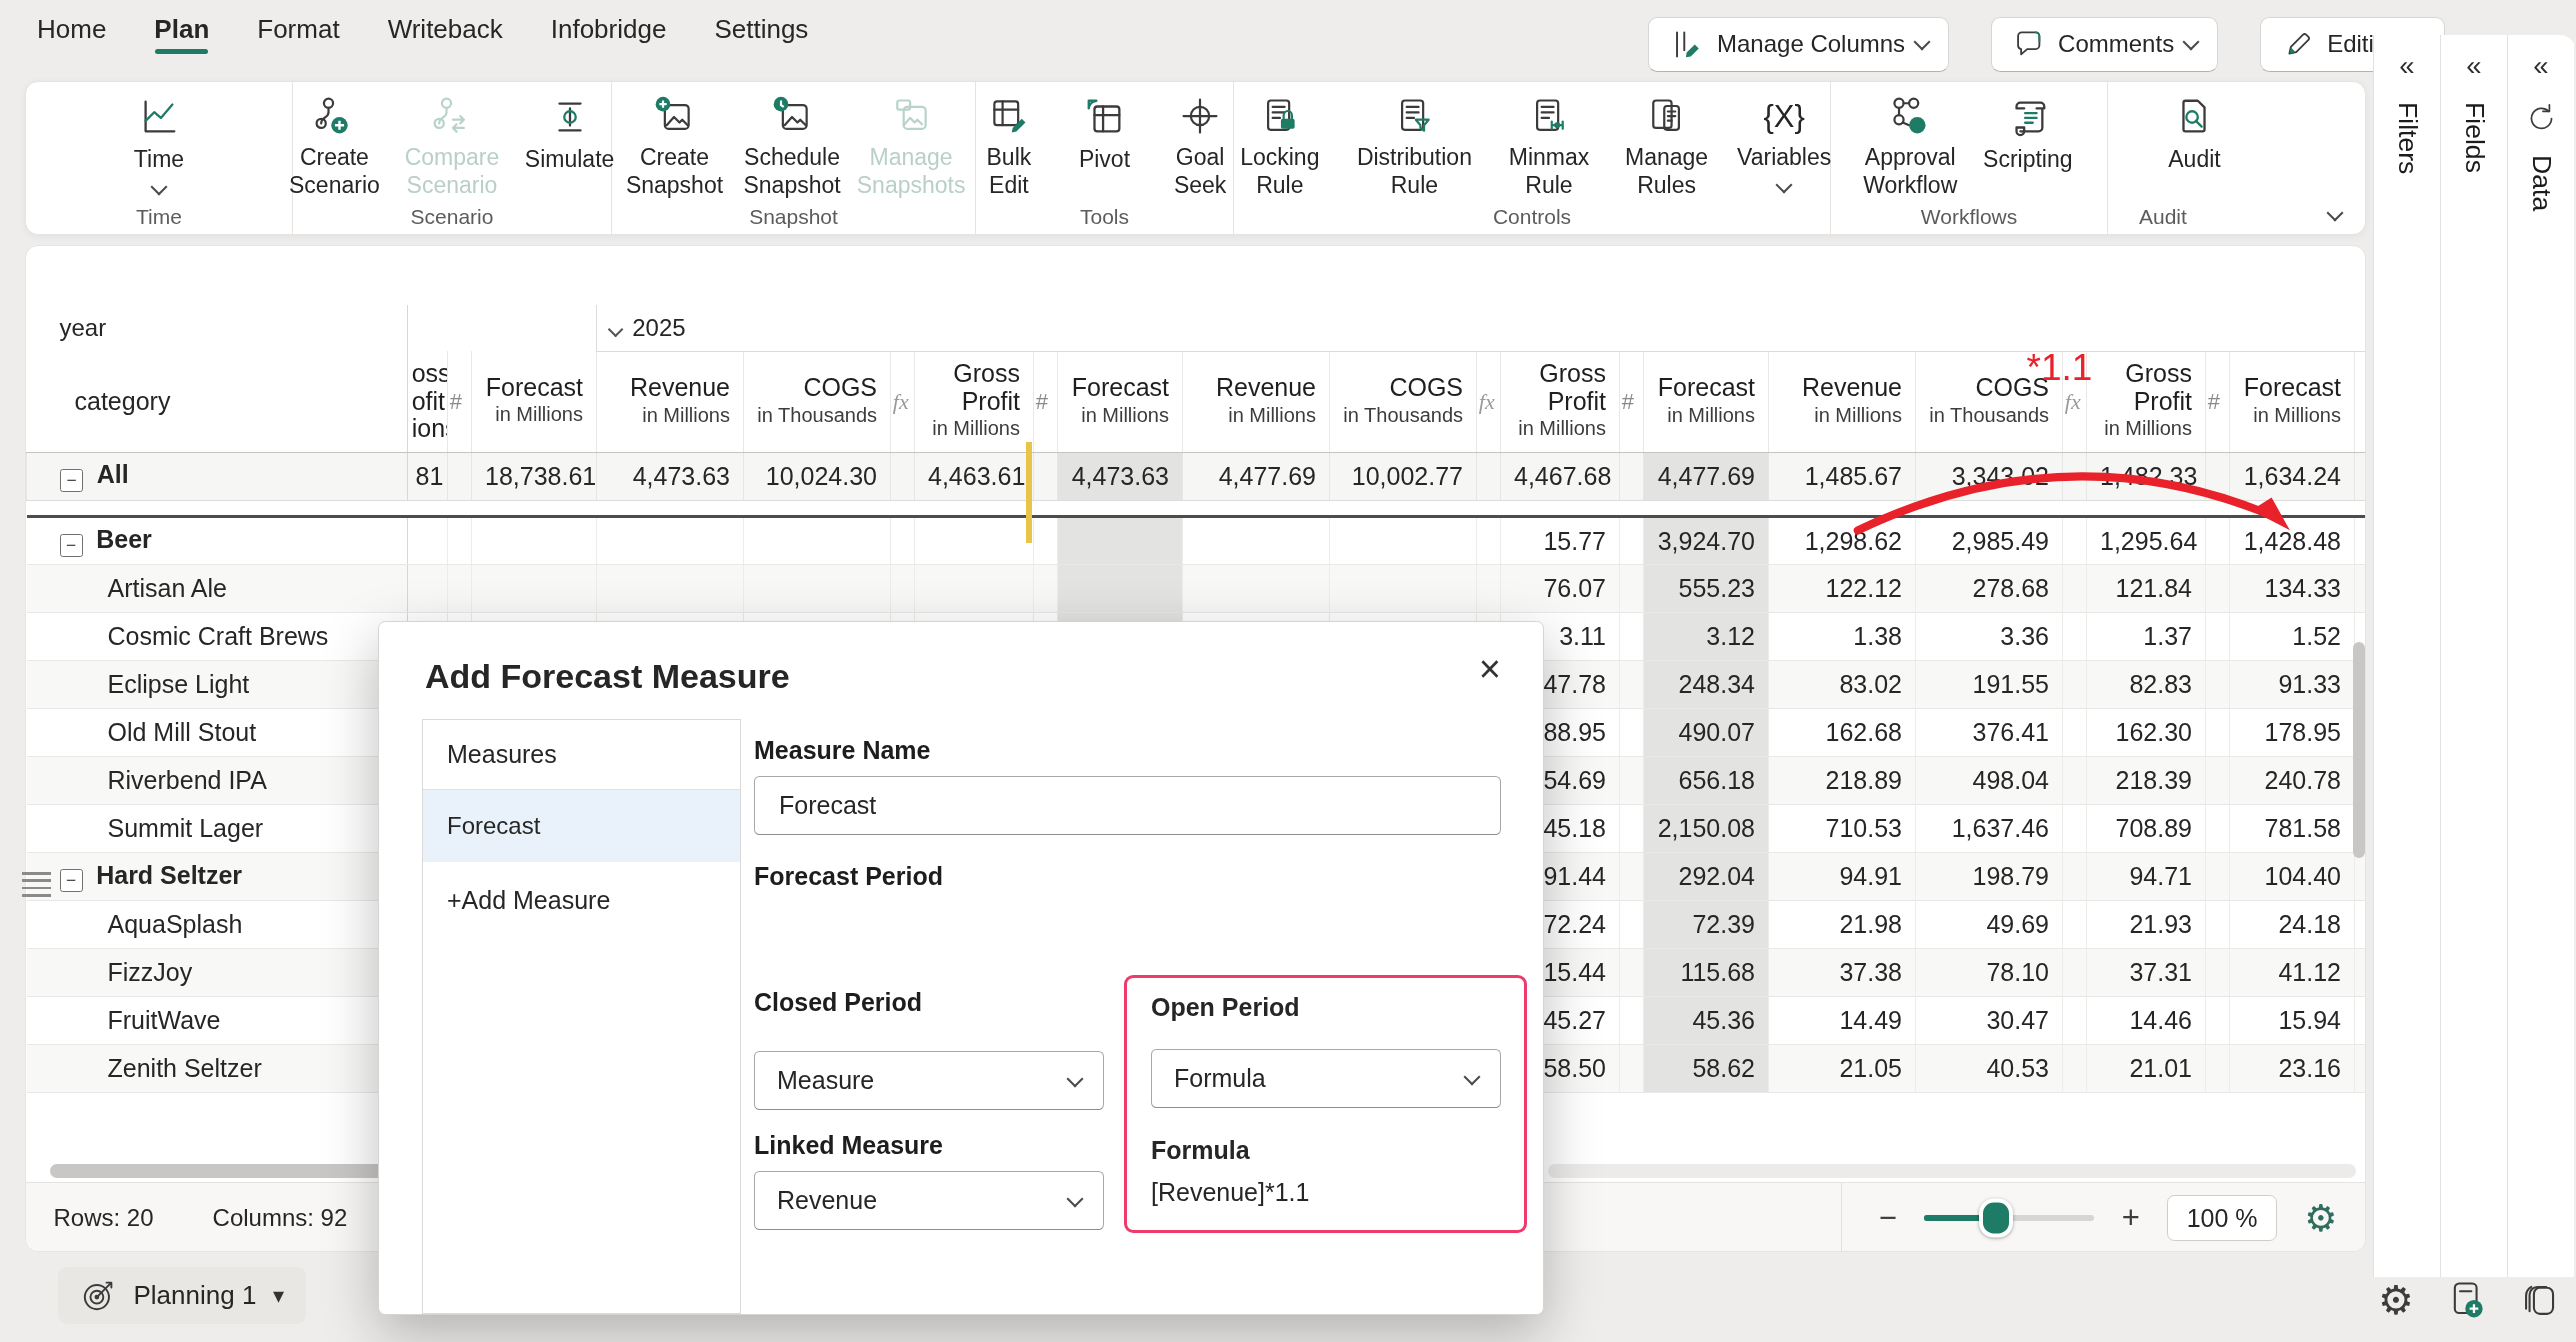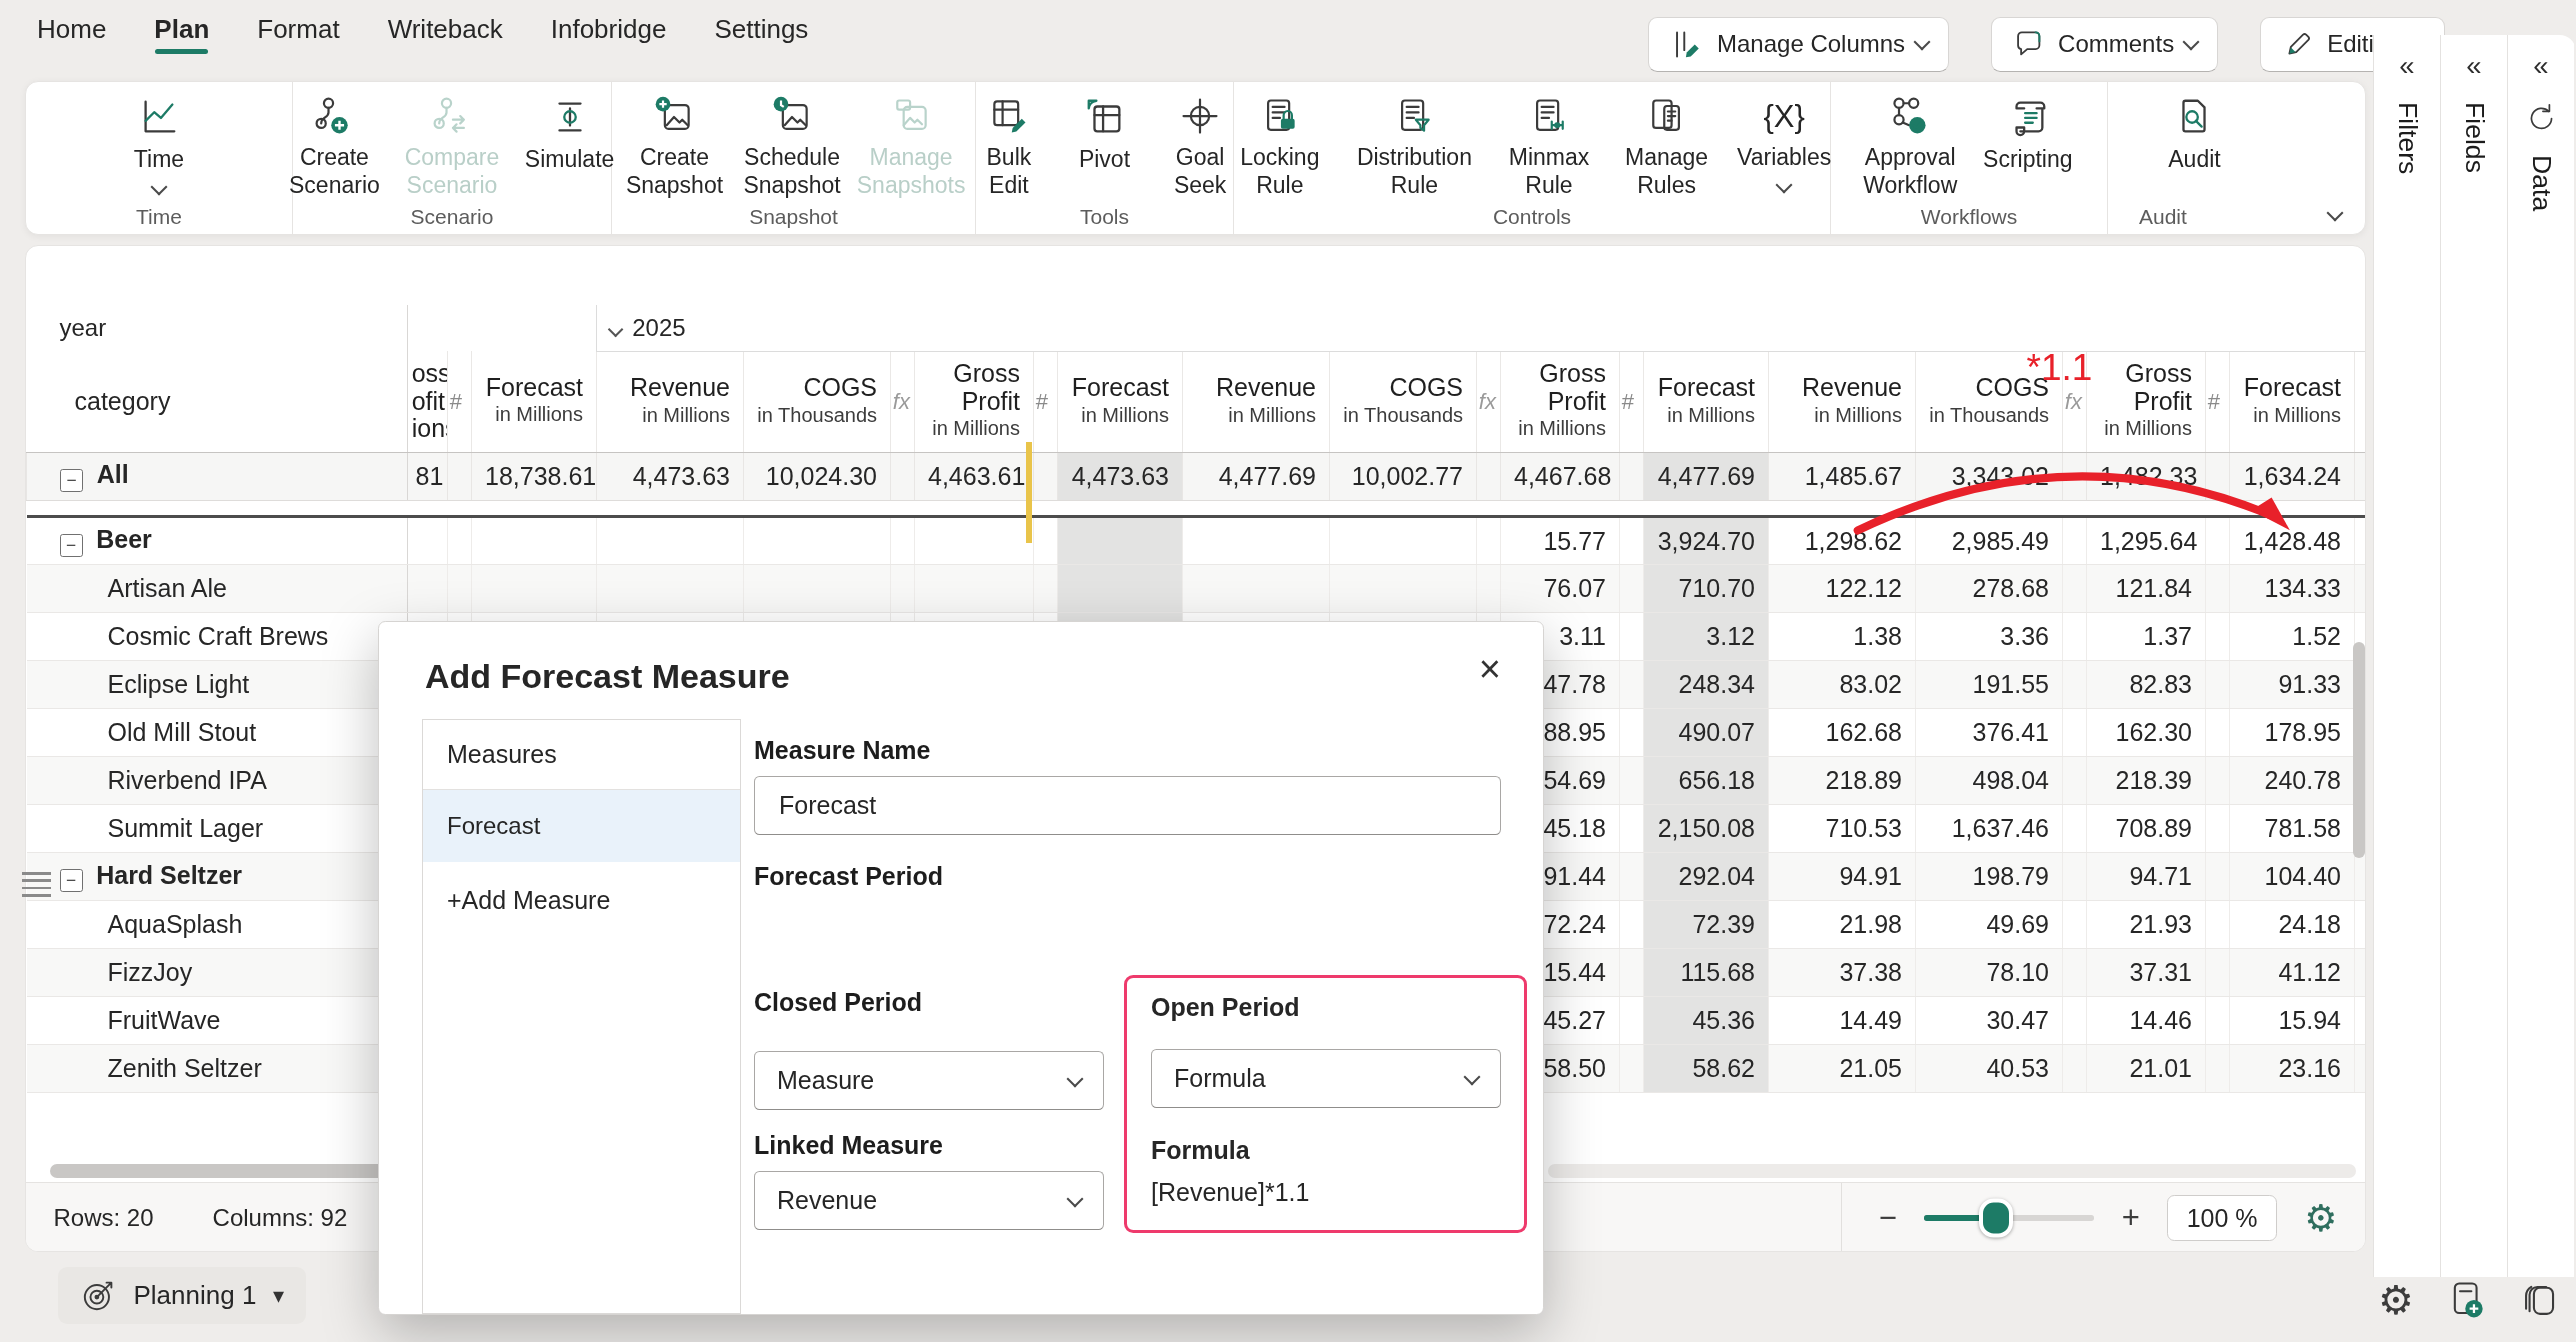--- a/index.html
+++ b/index.html
@@ -46,21 +46,21 @@
   tr.hm td{border-bottom:0.9px solid #dcdcdc}
   .mcell{border-left:0.9px solid #dcdcdc;border-right:0.9px solid #dcdcdc}
   .hchev{display:inline-block;width:9.2px;height:9.2px;border-right:2px solid #555;border-bottom:2px solid #555;
          transform:rotate(45deg);margin-right:11px;vertical-align:middle}
   .hchev.r{transform:rotate(-45deg)}
   tr.hc td{height:101px;vertical-align:middle;border-bottom:0.9px solid #c6c4c2;border-left:0.9px solid #eae8e6;line-height:27.5px}
   tr.hc td.rh{border-left:none}
   .hname{font-size:25px;color:#1f1f1f}
   .hunit{font-size:20px;color:#3c3c3c}
   .gpw{white-space:normal}
-  .fxg{font-family:Liberation Sans, sans-serif;font-style:italic;color:#9a9a9a;font-size:22px;padding:0 1.8px}
+  .fxg{font-family:Liberation Serif, serif;font-style:italic;color:#9a9a9a;font-size:22px;padding:0 1.8px}
   .hashg{color:#8a8a8a;font-size:22px;padding:0 1.8px}
   .rh{text-align:left;border-right:0.9px solid #d9d7d5}
   tr.dr td{height:48px;border-bottom:0.9px solid #eae8e6;border-left:0.9px solid #eeecea}
   tr.dr td.rh{border-left:none}
   tr.odd{background:#f8f8f7}
   td.closed{background:#e3e3e2}
   tr.allrow{background:#f6f6f5}
   tr.allrow td{height:48px;border-bottom:0.9px solid #dedcda;border-left:0.9px solid #e8e6e4}
   tr.spacer td{height:16.5px;border-bottom:3.7px solid #4c4c4c}
   .tbox{display:inline-flex;width:21px;height:21px;border:1.5px solid #707070;border-radius:2.7px;align-items:center;
@@ -537,21 +537,21 @@
             <td></td>
             <td></td>
             <td></td>
             <td></td>
             <td class="closed"></td>
             <td></td>
             <td></td>
             <td></td>
         <td class="n">76.07</td>
             <td></td>
-        <td class="n closed">710.70</td>
+        <td class="n closed">555.23</td>
         <td class="n">122.12</td>
         <td class="n">278.68</td>
             <td></td>
         <td class="n">121.84</td>
             <td></td>
         <td class="n">134.33</td>
             <td></td>
       </tr>
       <tr class="dr">
         <td class="rh childpad"><span>Cosmic Craft Brews</span></td>

